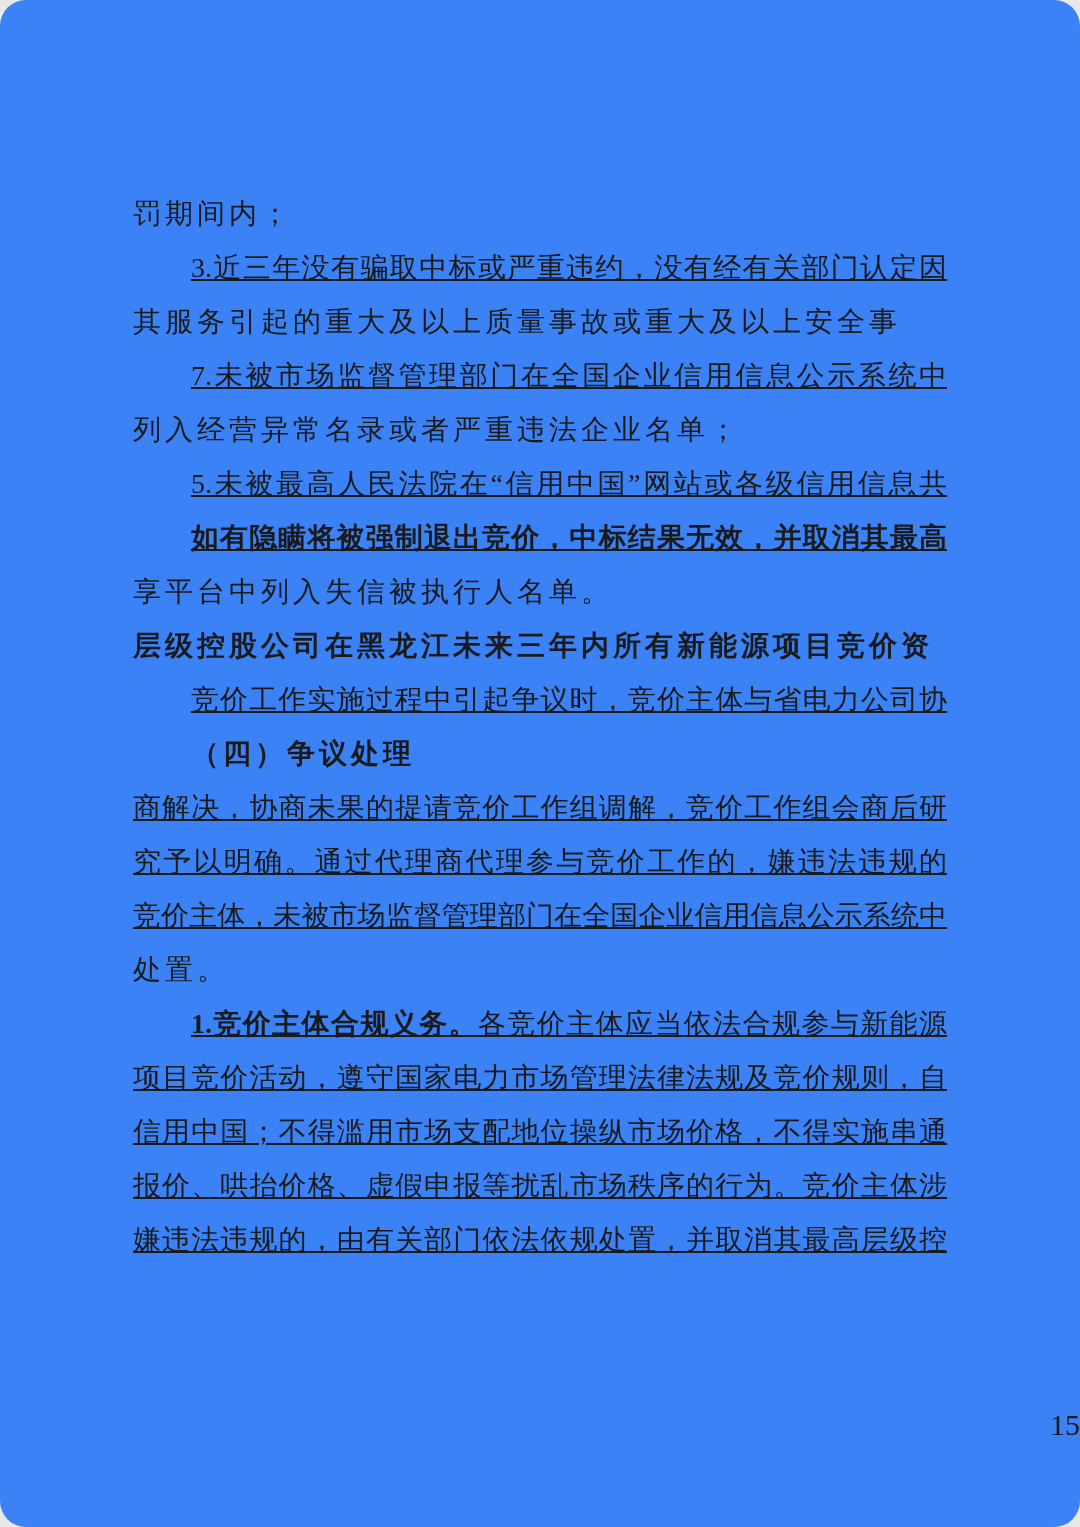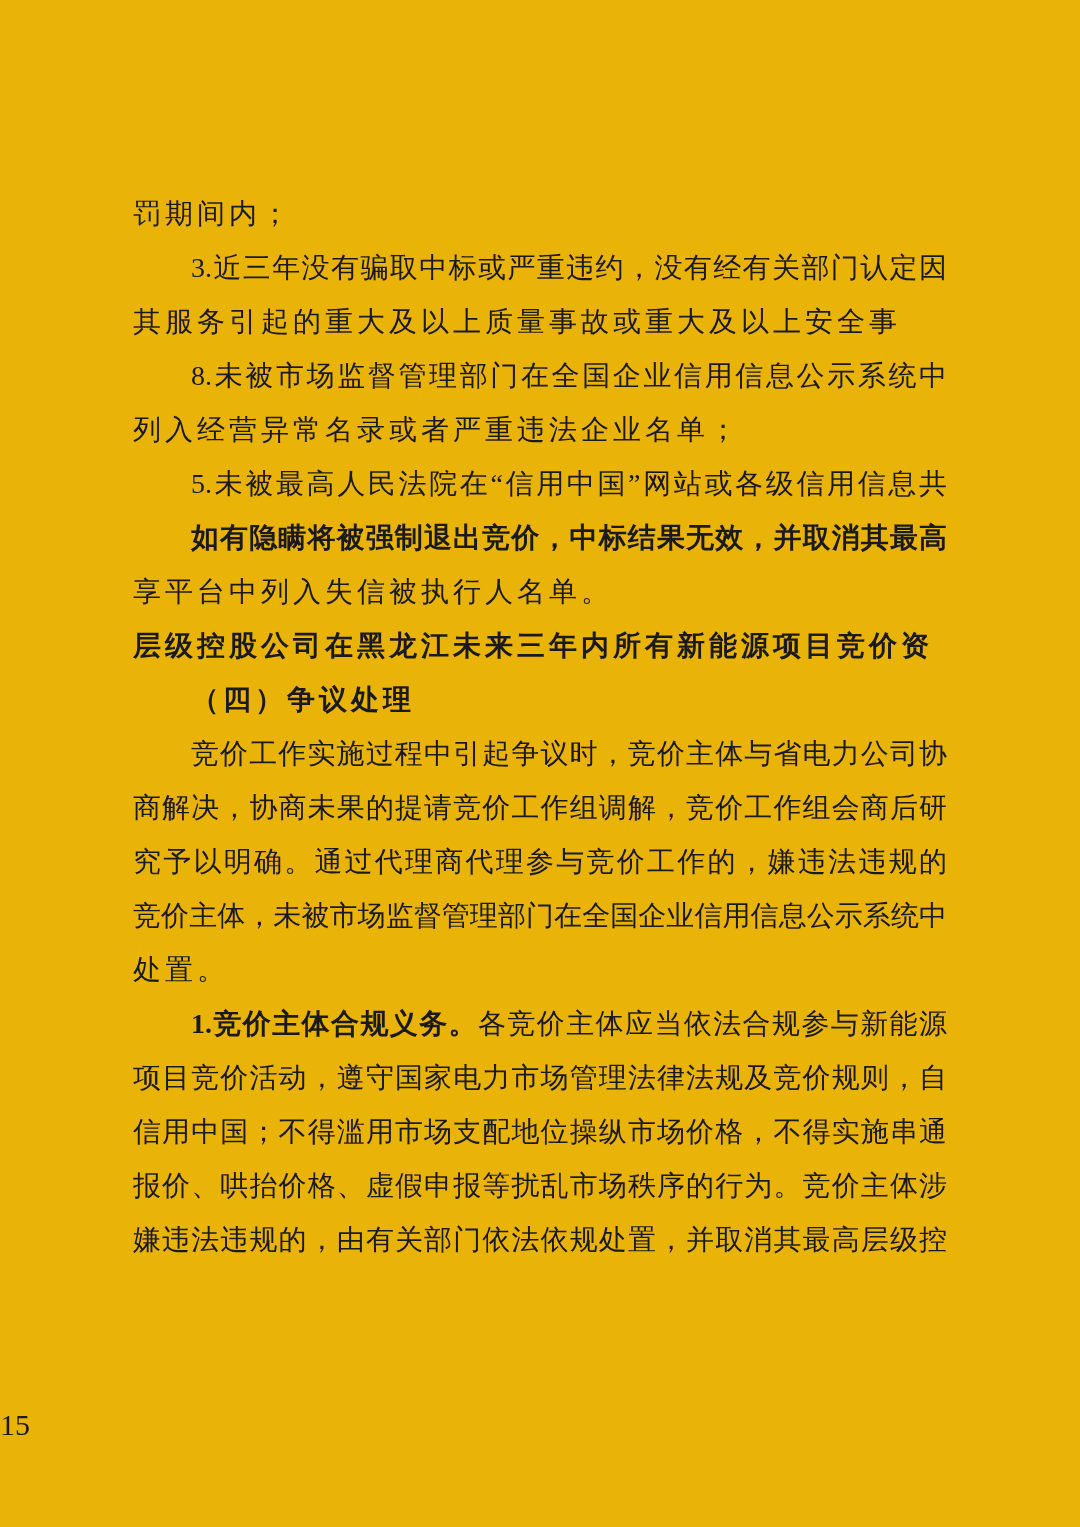--- a/index.html
+++ b/index.html
@@ -1,74 +1,76 @@
 <!DOCTYPE html>
 <html><head>
 <meta charset="utf-8">
 <style>
   html, body { margin: 0; padding: 0; background: #e8e8e8; }
   .page {
     position: relative;
     width: 1080px;
     height: 1527px;
     margin: 0 auto;
-    background: #eab308;
+    background: #3b82f6;
     font-family: "Liberation Serif", serif;
     color: #1a1a1a;
     overflow: hidden;
+    border-radius: 26px;
   }
   .text-block {
     position: absolute;
     left: 133px;
     top: 187px;
     width: 814px;
   }
   .line {
     height: 54px;
     line-height: 54px;
     font-size: 28px;
     overflow: hidden;
   }
   .line.justify {
     text-align: justify;
     text-align-last: justify;
+    text-decoration: underline;
   }
   .line.plain {
     text-align: left;
     letter-spacing: 4px;
   }
   .line.indent { text-indent: 58px; }
   .seg-bold { font-weight: bold; }
   .page-number {
     position: absolute;
     left: 0;
     right: 0;
     top: 1405px;
-    text-align: left;
+    text-align: right;
     font-size: 30px;
     line-height: 40px;
     color: #1a1a1a;
   }
 </style>
 </head>
 <body>
 
 <div class="page">
   <div class="text-block">
       <div class="line plain"><span>罚期间内；</span></div>
       <div class="line justify indent"><span>3.近三年没有骗取中标或严重违约，没有经有关部门认定因</span></div>
       <div class="line plain"><span>其服务引起的重大及以上质量事故或重大及以上安全事故；</span></div>
-      <div class="line justify indent"><span>8.未被市场监督管理部门在全国企业信用信息公示系统中</span></div>
+      <div class="line justify indent"><span>7.未被市场监督管理部门在全国企业信用信息公示系统中</span></div>
       <div class="line plain"><span>列入经营异常名录或者严重违法企业名单；</span></div>
       <div class="line justify indent"><span>5.未被最高人民法院在“信用中国”网站或各级信用信息共</span></div>
       <div class="line justify indent"><span class="seg-bold">如有隐瞒将被强制退出竞价，中标结果无效，并取消其最高</span></div>
       <div class="line plain"><span>享平台中列入失信被执行人名单。</span></div>
       <div class="line plain"><span class="seg-bold">层级控股公司在黑龙江未来三年内所有新能源项目竞价资格。</span></div>
+      <div class="line justify indent"><span>竞价工作实施过程中引起争议时，竞价主体与省电力公司协</span></div>
       <div class="line plain indent"><span class="seg-bold">（四）争议处理</span></div>
-      <div class="line justify indent"><span>竞价工作实施过程中引起争议时，竞价主体与省电力公司协</span></div>
       <div class="line justify"><span>商解决，协商未果的提请竞价工作组调解，竞价工作组会商后研</span></div>
       <div class="line justify"><span>究予以明确。通过代理商代理参与竞价工作的，嫌违法违规的</span></div>
       <div class="line justify"><span>竞价主体，未被市场监督管理部门在全国企业信用信息公示系统中</span></div>
       <div class="line plain"><span>处置。</span></div>
       <div class="line justify indent"><span class="seg-bold">1.竞价主体合规义务。</span><span>各竞价主体应当依法合规参与新能源</span></div>
       <div class="line justify"><span>项目竞价活动，遵守国家电力市场管理法律法规及竞价规则，自</span></div>
       <div class="line justify"><span>信用中国；不得滥用市场支配地位操纵市场价格，不得实施串通</span></div>
       <div class="line justify"><span>报价、哄抬价格、虚假申报等扰乱市场秩序的行为。竞价主体涉</span></div>
       <div class="line justify"><span>嫌违法违规的，由有关部门依法依规处置，并取消其最高层级控</span></div>
     </div>

